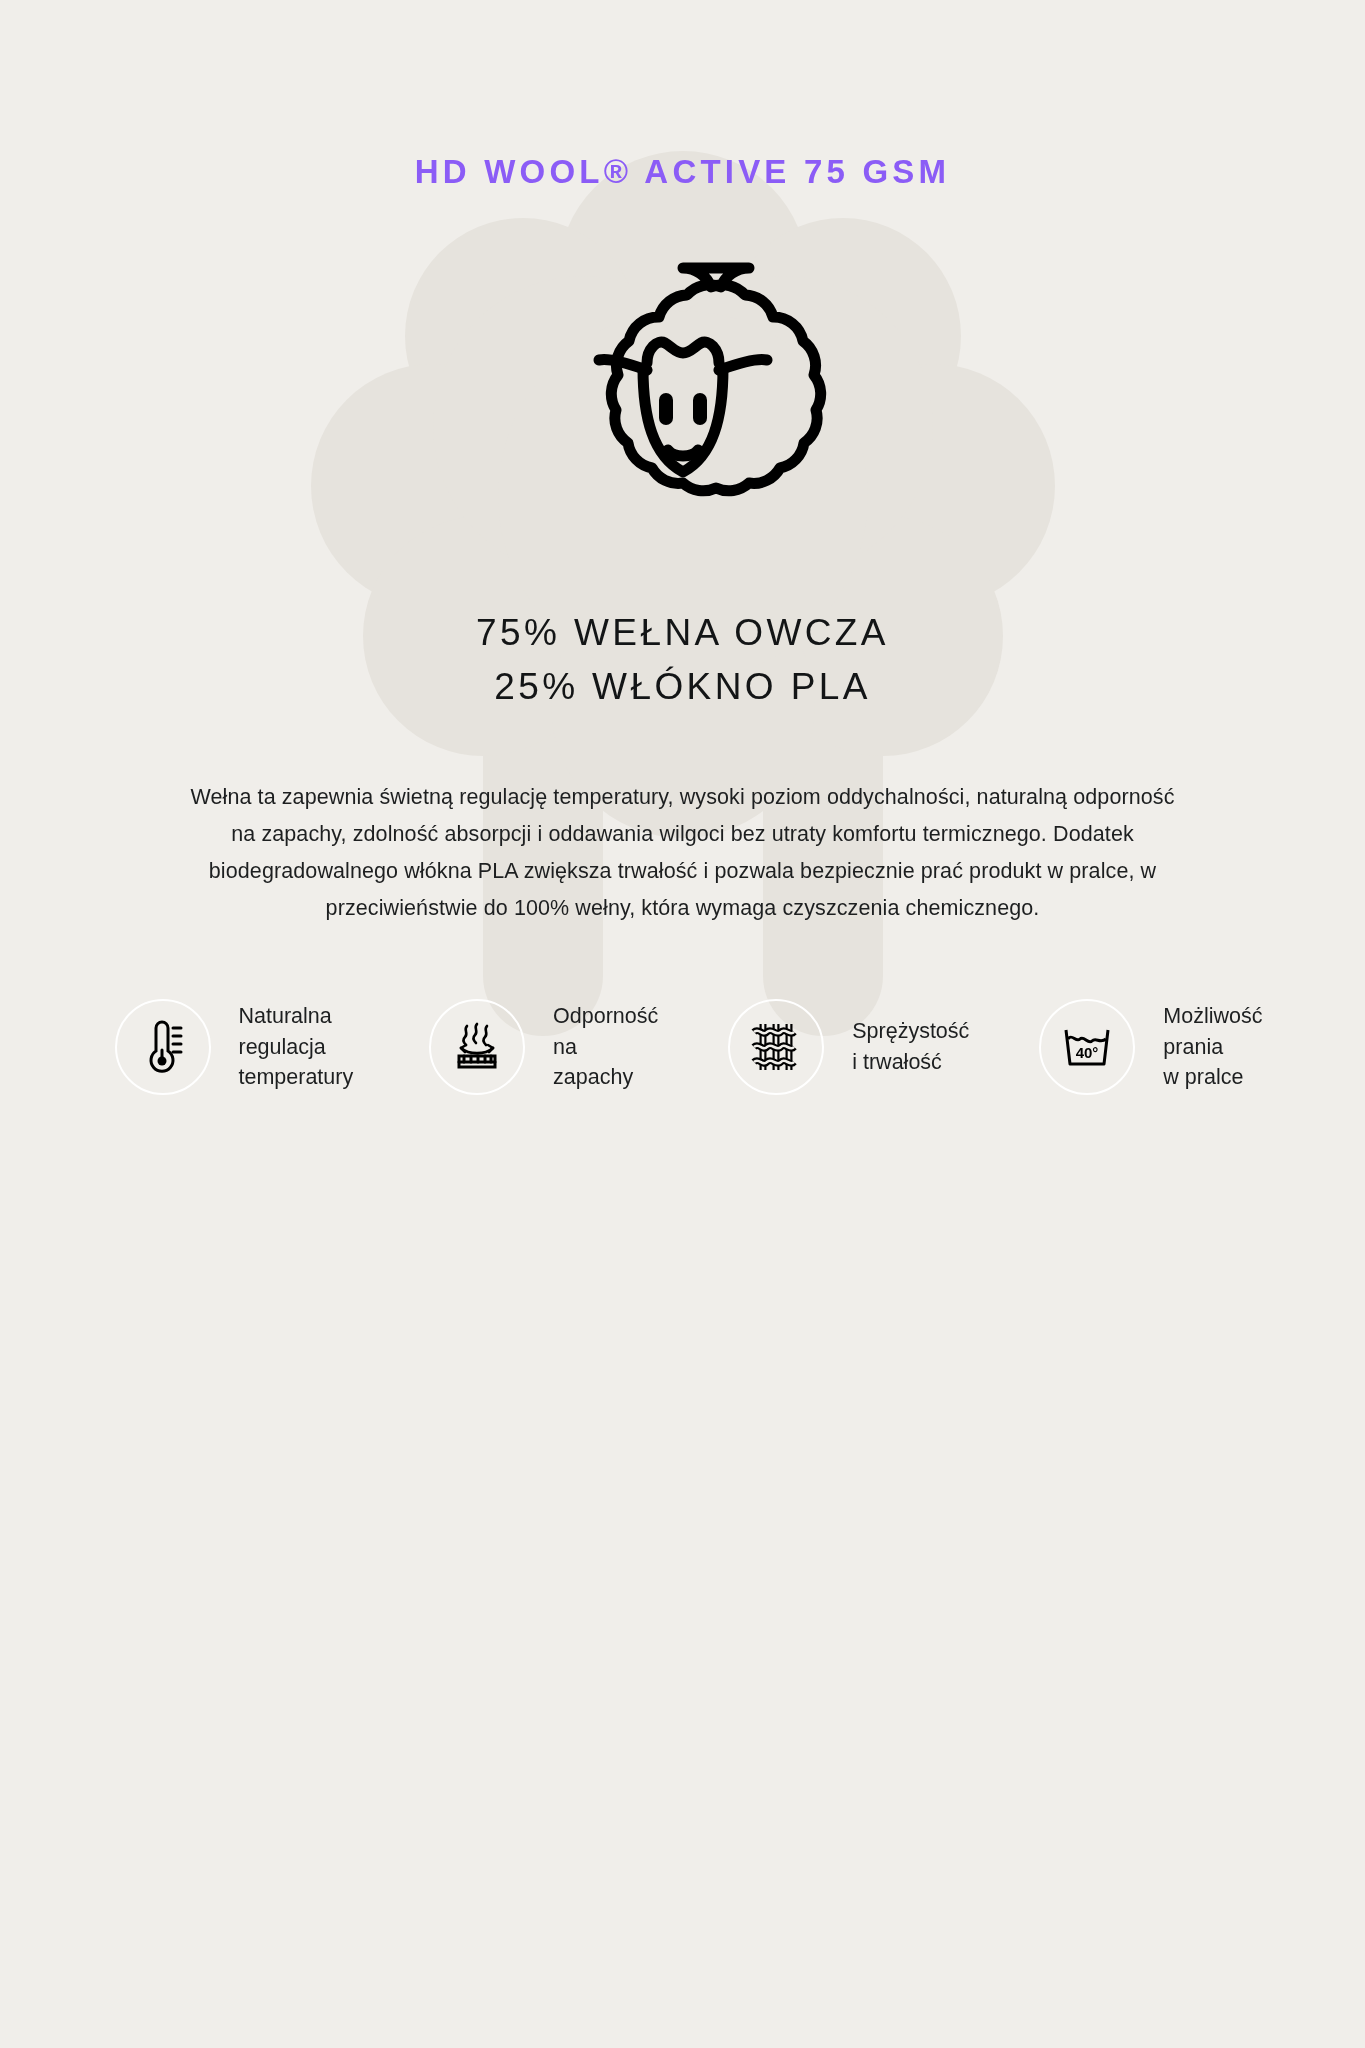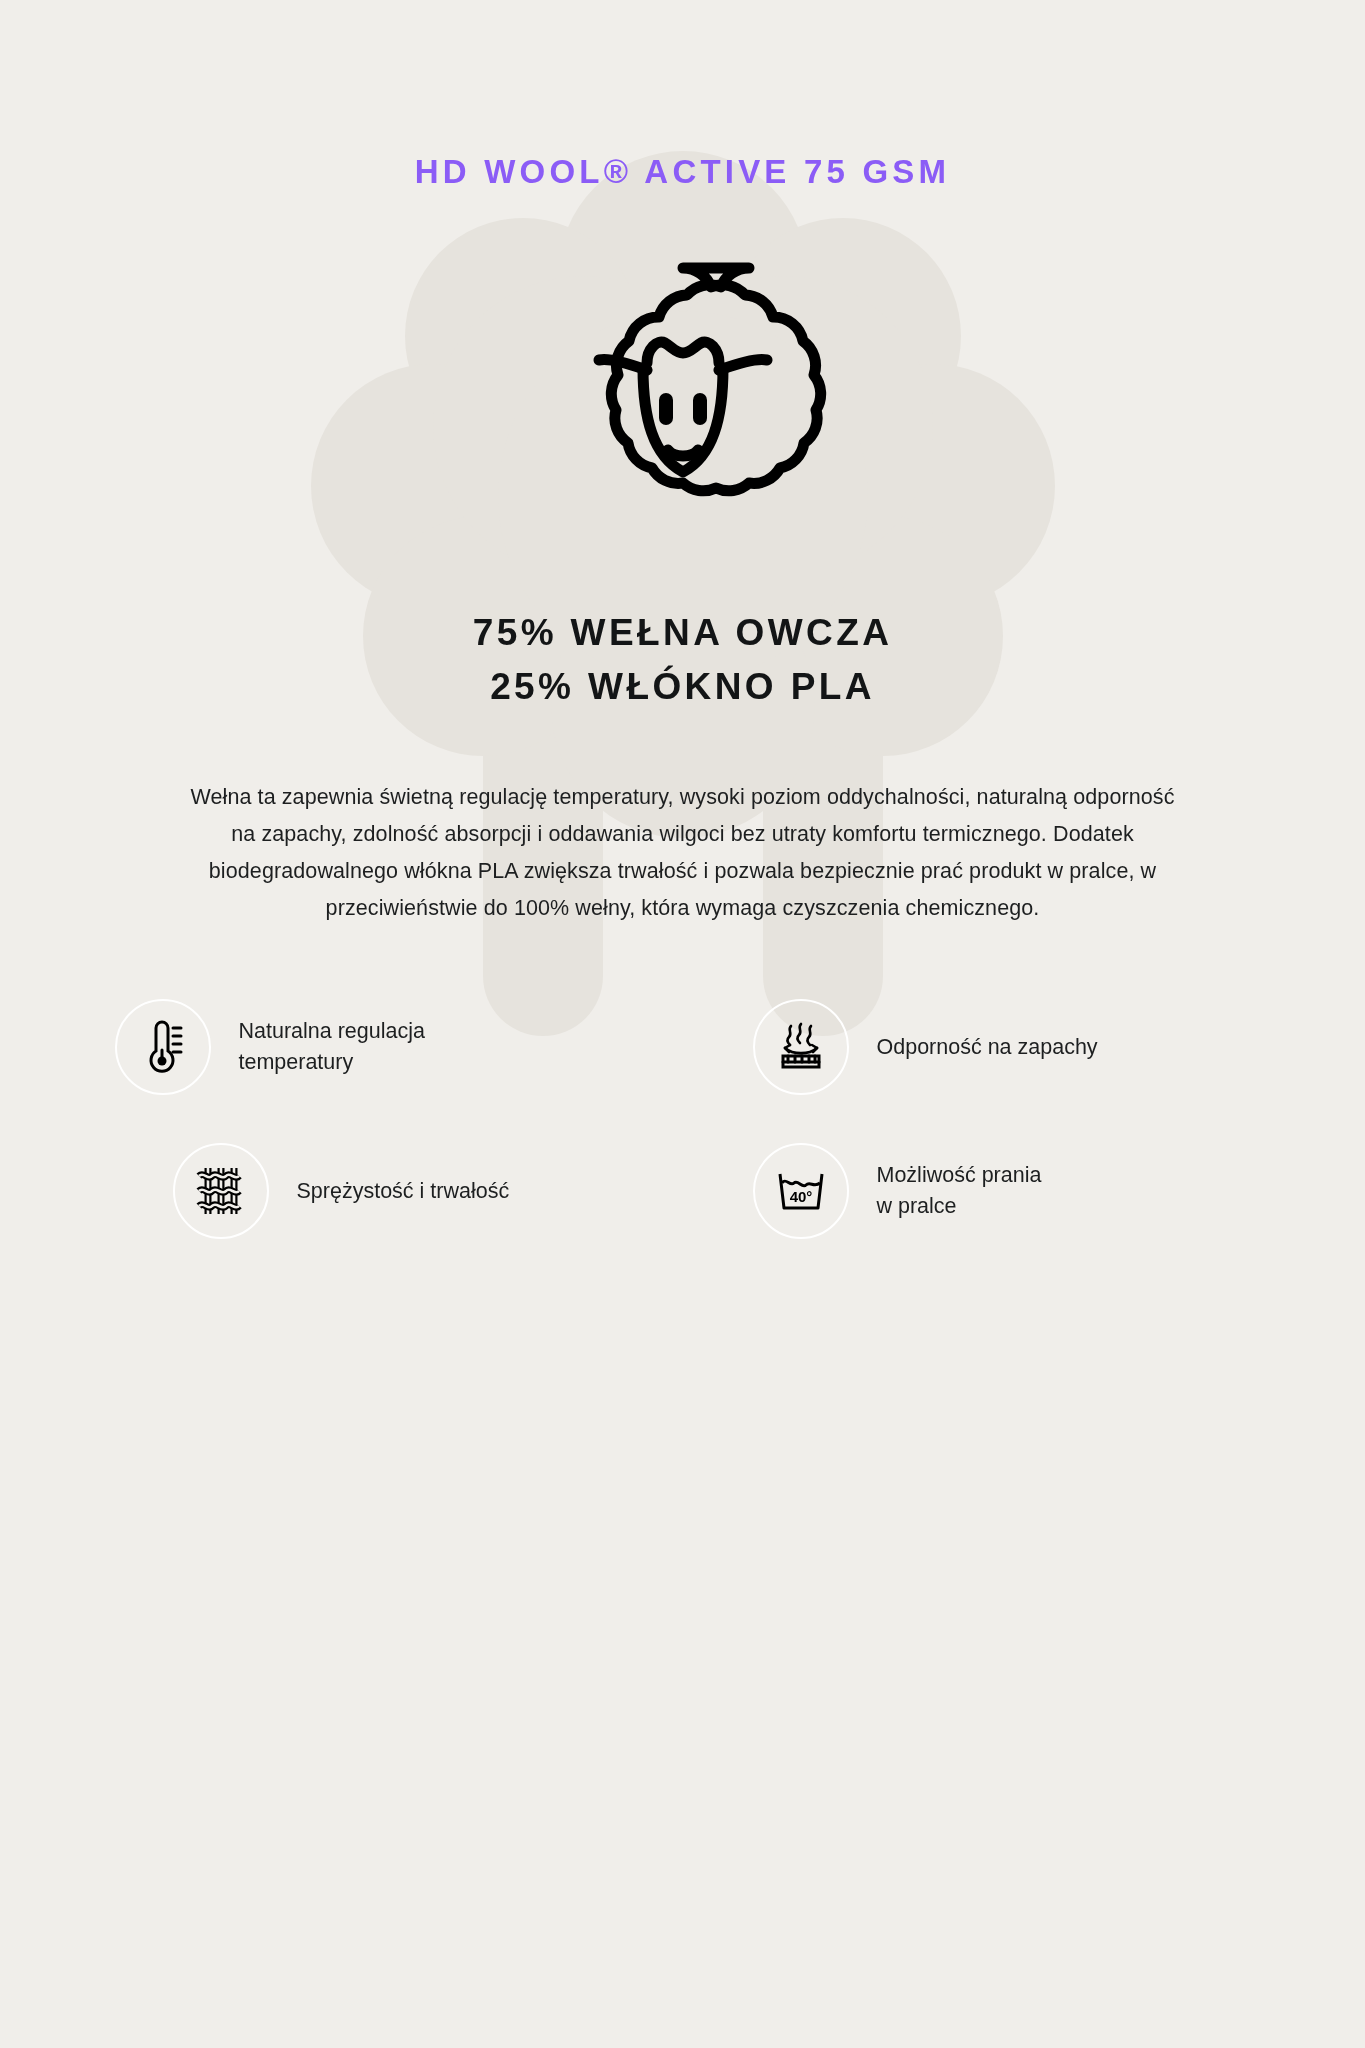--- a/index.html
+++ b/index.html
@@ -57,42 +57,42 @@
     margin: 58px auto 0 auto;
     width: 330px;
     height: 300px;
   }
   .sheep-logo svg { display: block; width: 100%; height: 100%; }
 
   .composition {
     text-align: center;
     margin-top: 56px;
     font-size: 37px;
-    font-weight: 700;
+    font-weight: 400;
     letter-spacing: 3.4px;
     line-height: 1.48;
     color: #131516;
   }
 
   .paragraph {
     margin: 64px auto 12px auto;
     width: 1000px;
     text-align: center;
     font-size: 21.5px;
     line-height: 1.72;
     color: #1d1f20;
     letter-spacing: 0.1px;
   }
 
   
   .features {
     margin: 72px auto 0 auto;
     width: 1160px;
     display: grid;
-    grid-template-columns: 1fr 1fr;
+    grid-template-columns: 1fr 1fr 1fr 1fr;
     row-gap: 48px;
     column-gap: 0px;
   }
   .feature {
     display: flex;
     align-items: center;
     gap: 28px;
     padding-left: 12px;
   }
   .feature.right { padding-left: 70px; }

